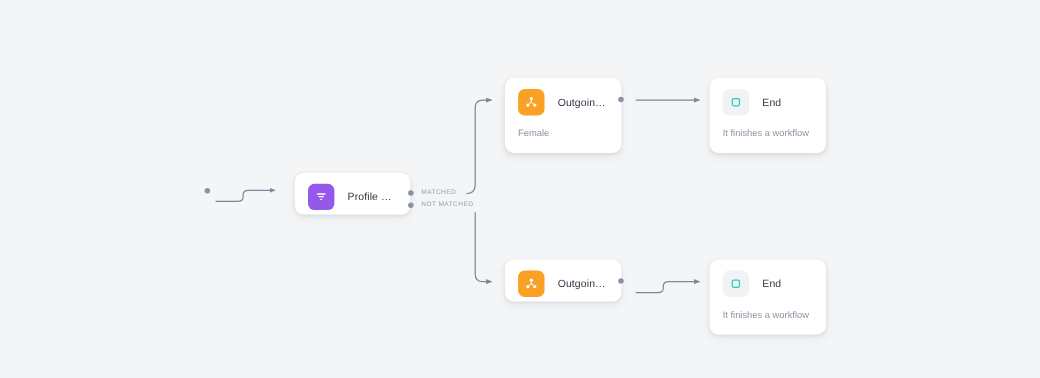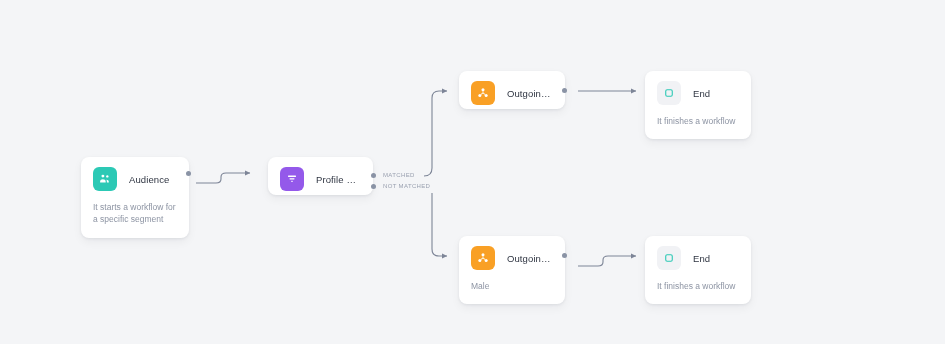--- a/index.html
+++ b/index.html
@@ -108,34 +108,20 @@
 
     <path d="M424,176 Q432,176 432,168 L432,98 Q432,91 439,91 L447,91" fill="none" stroke="#7d8597" stroke-width="1.1" marker-end="url(#arrow)"></path>
 
     <path d="M432,193 L432,249 Q432,256 439,256 L447,256" fill="none" stroke="#7d8597" stroke-width="1.1" marker-end="url(#arrow)"></path>
 
     <path d="M578,91 L636,91" fill="none" stroke="#7d8597" stroke-width="1.1" marker-end="url(#arrow)"></path>
 
     <path d="M578,266 L598,266 Q603,266 603,262 L603,260 Q603,256 608,256 L636,256" fill="none" stroke="#7d8597" stroke-width="1.1" marker-end="url(#arrow)"></path>
   </svg>
 
-  <div class="node" style="left:81px; top:157px; width:108px;">
-    <div class="node-head">
-      <div class="node-icon icon-teal">
-        <svg width="14" height="14" viewBox="0 0 24 24" fill="#ffffff">
-          <circle cx="8.4" cy="7" r="2.5"></circle>
-          <circle cx="16" cy="7.6" r="2"></circle>
-          <path d="M3.6 16.6c0-2.6 2.2-4 4.8-4s4.8 1.4 4.8 4v1.2H3.6z"></path>
-          <path d="M14.6 13.2c2.2.1 3.9 1.4 3.9 3.6v1h-3.3v-1.2c0-1.3-.3-2.4-.9-3.2z"></path>
-        </svg>
-      </div>
-      <div class="node-title">Audience</div>
-    </div>
-    <div class="node-desc">It starts a workflow for a specific segment</div>
-  </div>
   <div class="port" style="left:186px; top:171px;"></div>
 
   <div class="node" style="left:268px; top:157px; width:105px;">
     <div class="node-head">
       <div class="node-icon icon-purple">
         <svg width="14" height="14" viewBox="0 0 24 24" fill="#ffffff">
           <rect x="5" y="6.2" width="14" height="2.3" rx="1.1"></rect>
           <rect x="7.6" y="10.6" width="8.8" height="2.1" rx="1.05"></rect>
           <rect x="10.4" y="14.8" width="3.2" height="2" rx="1"></rect>
         </svg>
@@ -155,20 +141,21 @@
           <circle cx="12" cy="6.4" r="2.6"></circle>
           <circle cx="6.6" cy="16.4" r="2.6"></circle>
           <circle cx="17.4" cy="16.4" r="2.6"></circle>
           <path d="M11.3 9.2h1.4v3h-1.4z"></path>
           <path d="M8.2 13.6l3.2-2 .7 1.2-3.2 2z"></path>
           <path d="M15.8 13.6l-3.2-2-.7 1.2 3.2 2z"></path>
         </svg>
       </div>
       <div class="node-title">Outgoing Integr...</div>
     </div>
+    <div class="node-desc">Female</div>
   </div>
   <div class="port" style="left:562px; top:88px;"></div>
 
   <div class="node" style="left:645px; top:71px; width:106px;">
     <div class="node-head">
       <div class="node-icon icon-gray">
         <svg width="14" height="14" viewBox="0 0 24 24" fill="none">
           <rect x="6.4" y="6.4" width="11.2" height="11.2" rx="2.4" stroke="#2cc9b5" stroke-width="1.9"></rect>
         </svg>
       </div>
@@ -184,21 +171,20 @@
           <circle cx="12" cy="6.4" r="2.6"></circle>
           <circle cx="6.6" cy="16.4" r="2.6"></circle>
           <circle cx="17.4" cy="16.4" r="2.6"></circle>
           <path d="M11.3 9.2h1.4v3h-1.4z"></path>
           <path d="M8.2 13.6l3.2-2 .7 1.2-3.2 2z"></path>
           <path d="M15.8 13.6l-3.2-2-.7 1.2 3.2 2z"></path>
         </svg>
       </div>
       <div class="node-title">Outgoing Integr...</div>
     </div>
-    <div class="node-desc">Male</div>
   </div>
   <div class="port" style="left:562px; top:253px;"></div>
 
   <div class="node" style="left:645px; top:236px; width:106px;">
     <div class="node-head">
       <div class="node-icon icon-gray">
         <svg width="14" height="14" viewBox="0 0 24 24" fill="none">
           <rect x="6.4" y="6.4" width="11.2" height="11.2" rx="2.4" stroke="#2cc9b5" stroke-width="1.9"></rect>
         </svg>
       </div>

